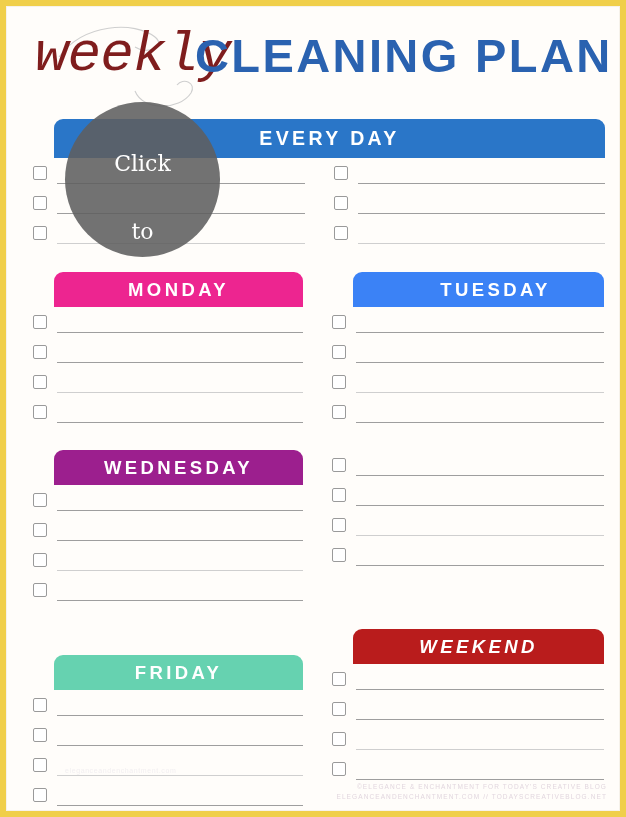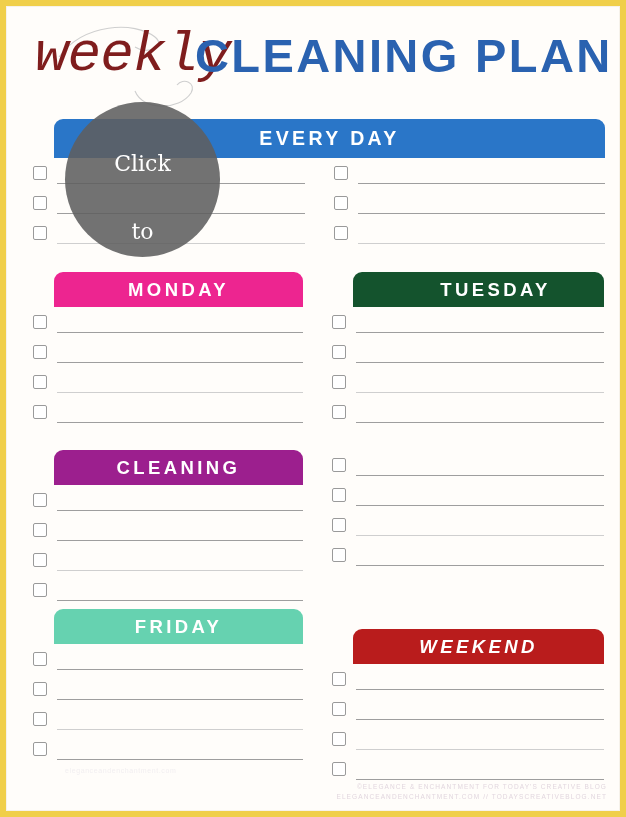--- a/index.html
+++ b/index.html
@@ -244,42 +244,42 @@
               <div class="checkbox"></div>
               <div class="rule light"></div>
             </div>
             <div class="row">
               <div class="checkbox"></div>
               <div class="rule"></div>
             </div>
           </div>
         </div>
         <div class="section" style="left: 325px; top: 265px; width: 272px;">
-          <div class="section-header" style="background: #14532d; padding-left: 34px;">TUESDAY</div>
+          <div class="section-header" style="background: #3b82f6; padding-left: 34px;">TUESDAY</div>
           <div class="rows">
             <div class="row">
               <div class="checkbox"></div>
               <div class="rule"></div>
             </div>
             <div class="row">
               <div class="checkbox"></div>
               <div class="rule"></div>
             </div>
             <div class="row">
               <div class="checkbox"></div>
               <div class="rule light"></div>
             </div>
             <div class="row">
               <div class="checkbox"></div>
               <div class="rule"></div>
             </div>
           </div>
         </div>
         <div class="section" style="left: 26px; top: 443px; width: 270px;">
-          <div class="section-header" style="background: rgb(156, 31, 142);">CLEANING</div>
+          <div class="section-header" style="background: rgb(156, 31, 142);">WEDNESDAY</div>
           <div class="rows">
             <div class="row">
               <div class="checkbox"></div>
               <div class="rule"></div>
             </div>
             <div class="row">
               <div class="checkbox"></div>
               <div class="rule"></div>
             </div>
             <div class="row">
@@ -305,21 +305,21 @@
             <div class="row">
               <div class="checkbox"></div>
               <div class="rule light"></div>
             </div>
             <div class="row">
               <div class="checkbox"></div>
               <div class="rule"></div>
             </div>
           </div>
         </div>
-        <div class="section" style="left: 26px; top: 602px; width: 270px;">
+        <div class="section" style="left: 26px; top: 648px; width: 270px;">
           <div class="section-header" style="background: rgb(102, 210, 176);">FRIDAY</div>
           <div class="rows">
             <div class="row">
               <div class="checkbox"></div>
               <div class="rule"></div>
             </div>
             <div class="row">
               <div class="checkbox"></div>
               <div class="rule"></div>
             </div>

